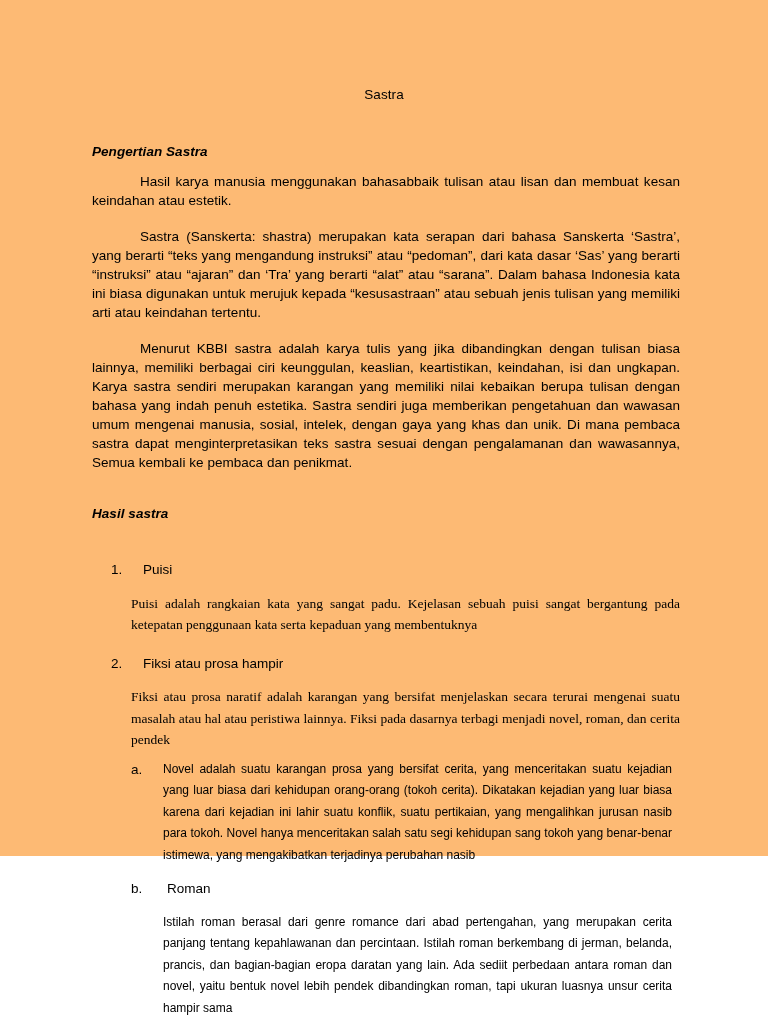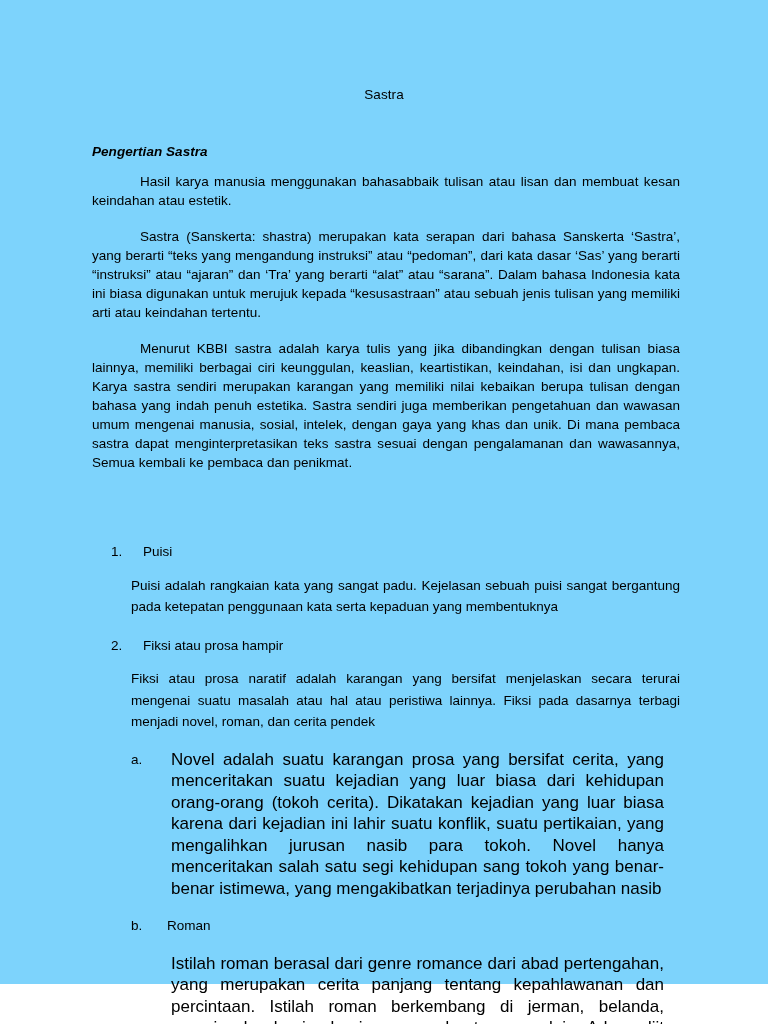--- a/index.html
+++ b/index.html
@@ -13,22 +13,22 @@
     height: 1024px;
     overflow: hidden;
     font-family: "Liberation Sans", sans-serif;
     color: #000000;
     -webkit-font-smoothing: antialiased;
   }
 
   .page {
     position: relative;
     width: 768px;
-    height: 984px;
-    background: #7dd3fc;
+    height: 856px;
+    background: #fdba74;
     box-sizing: border-box;
     padding: 86px 88px 0 92px;
   }
 
   .doc-title {
     text-align: center;
     font-size: 13.5px;
     line-height: 17px;
     font-weight: normal;
     margin: 0 0 0 0;
@@ -89,20 +89,21 @@
     font-size: 13.5px;
     line-height: 21.5px;
     margin: 12px;
   }
   .item-body {
     font-size: 13.5px;
     line-height: 21.5px;
     text-align: justify;
     text-justify: inter-word;
     margin: 0;
+    font-family: Liberation Serif, serif;
   }
 
   
   .list-2 {
     margin: 0;
     padding: 0;
     list-style: none;
   }
   .list-2 > li {
     position: relative;
@@ -111,25 +112,25 @@
   }
   .list-2 > li > .marker {
     position: absolute;
     left: 0;
     top: 0;
     width: 20px;
     font-size: 13.5px;
     line-height: 21.5px;
   }
   .sub-body {
-    font-size: 17px;
+    font-size: 12px;
     line-height: 21.5px;
     text-align: justify;
     text-justify: inter-word;
-    margin: 16px;
+    margin: 8px;
   }
   .lastline-left { text-align-last: left; }
 </style>
 </head>
 <body>
 
 <div class="page">
 
   <div class="doc-title">Sastra</div>
 
@@ -144,20 +145,21 @@
   <div class="gap-md"></div>
 
   <p class="para">Sastra (Sanskerta: shastra) merupakan kata serapan dari bahasa Sanskerta ‘Sastra’, yang berarti “teks yang mengandung instruksi” atau “pedoman”, dari kata dasar ‘Sas’ yang berarti “instruksi” atau “ajaran” dan ‘Tra’ yang berarti “alat” atau “sarana”. Dalam bahasa Indonesia kata ini biasa digunakan untuk merujuk kepada “kesusastraan” atau sebuah jenis tulisan yang memiliki arti atau keindahan tertentu.</p>
 
   <div class="gap-md"></div>
 
   <p class="para">Menurut KBBI sastra adalah karya tulis yang jika dibandingkan dengan tulisan biasa lainnya, memiliki berbagai ciri keunggulan, keaslian, keartistikan, keindahan, isi dan ungkapan. Karya sastra sendiri merupakan karangan yang memiliki nilai kebaikan berupa tulisan dengan bahasa yang indah penuh estetika. Sastra sendiri juga memberikan pengetahuan dan wawasan umum mengenai manusia, sosial, intelek, dengan gaya yang khas dan unik. Di mana pembaca sastra dapat menginterpretasikan teks sastra sesuai dengan pengalamanan dan wawasannya, Semua kembali ke pembaca dan penikmat.</p>
 
   <div class="gap-xl"></div>
 
+  <div class="section-heading">Hasil sastra</div>
 
   <div class="gap-lg"></div>
 
   <ul class="list-1">
 
     <li>
       <span class="marker">1.</span>
       <div class="item-title">Puisi</div>
       <div class="item-body lastline-left">Puisi adalah rangkaian kata yang sangat padu. Kejelasan sebuah puisi sangat bergantung pada ketepatan penggunaan kata serta kepaduan yang membentuknya</div>
     </li>

